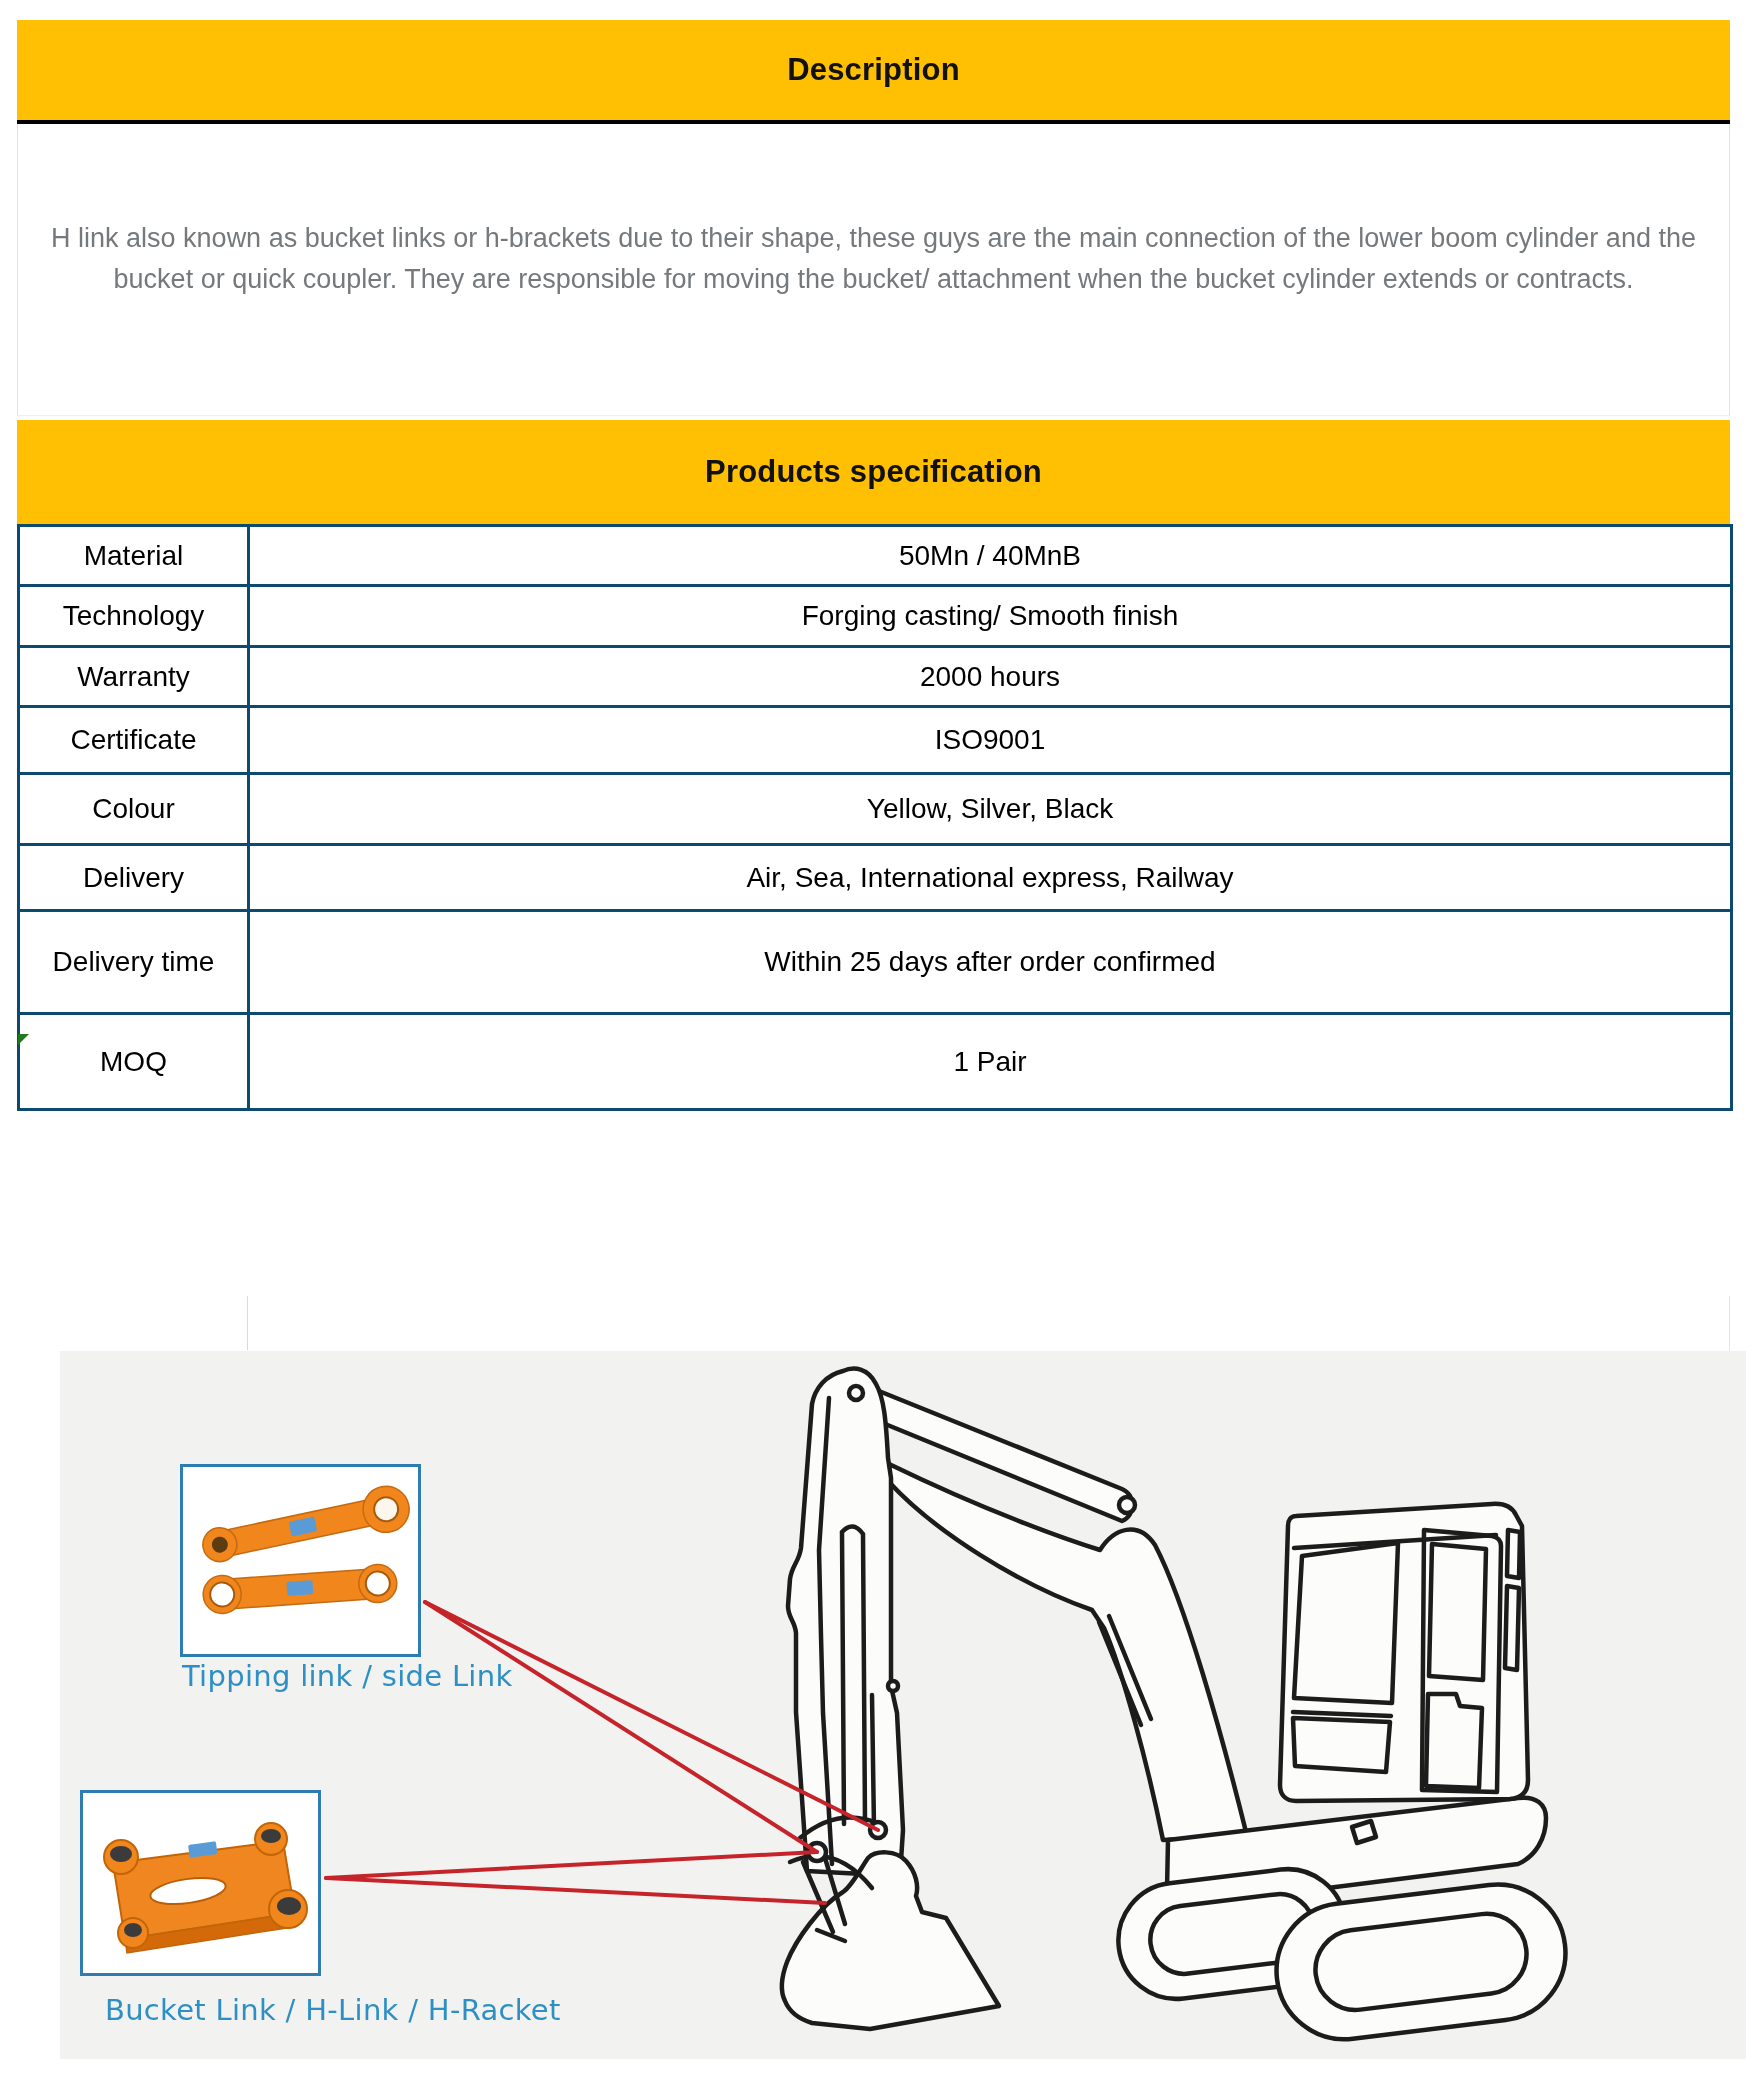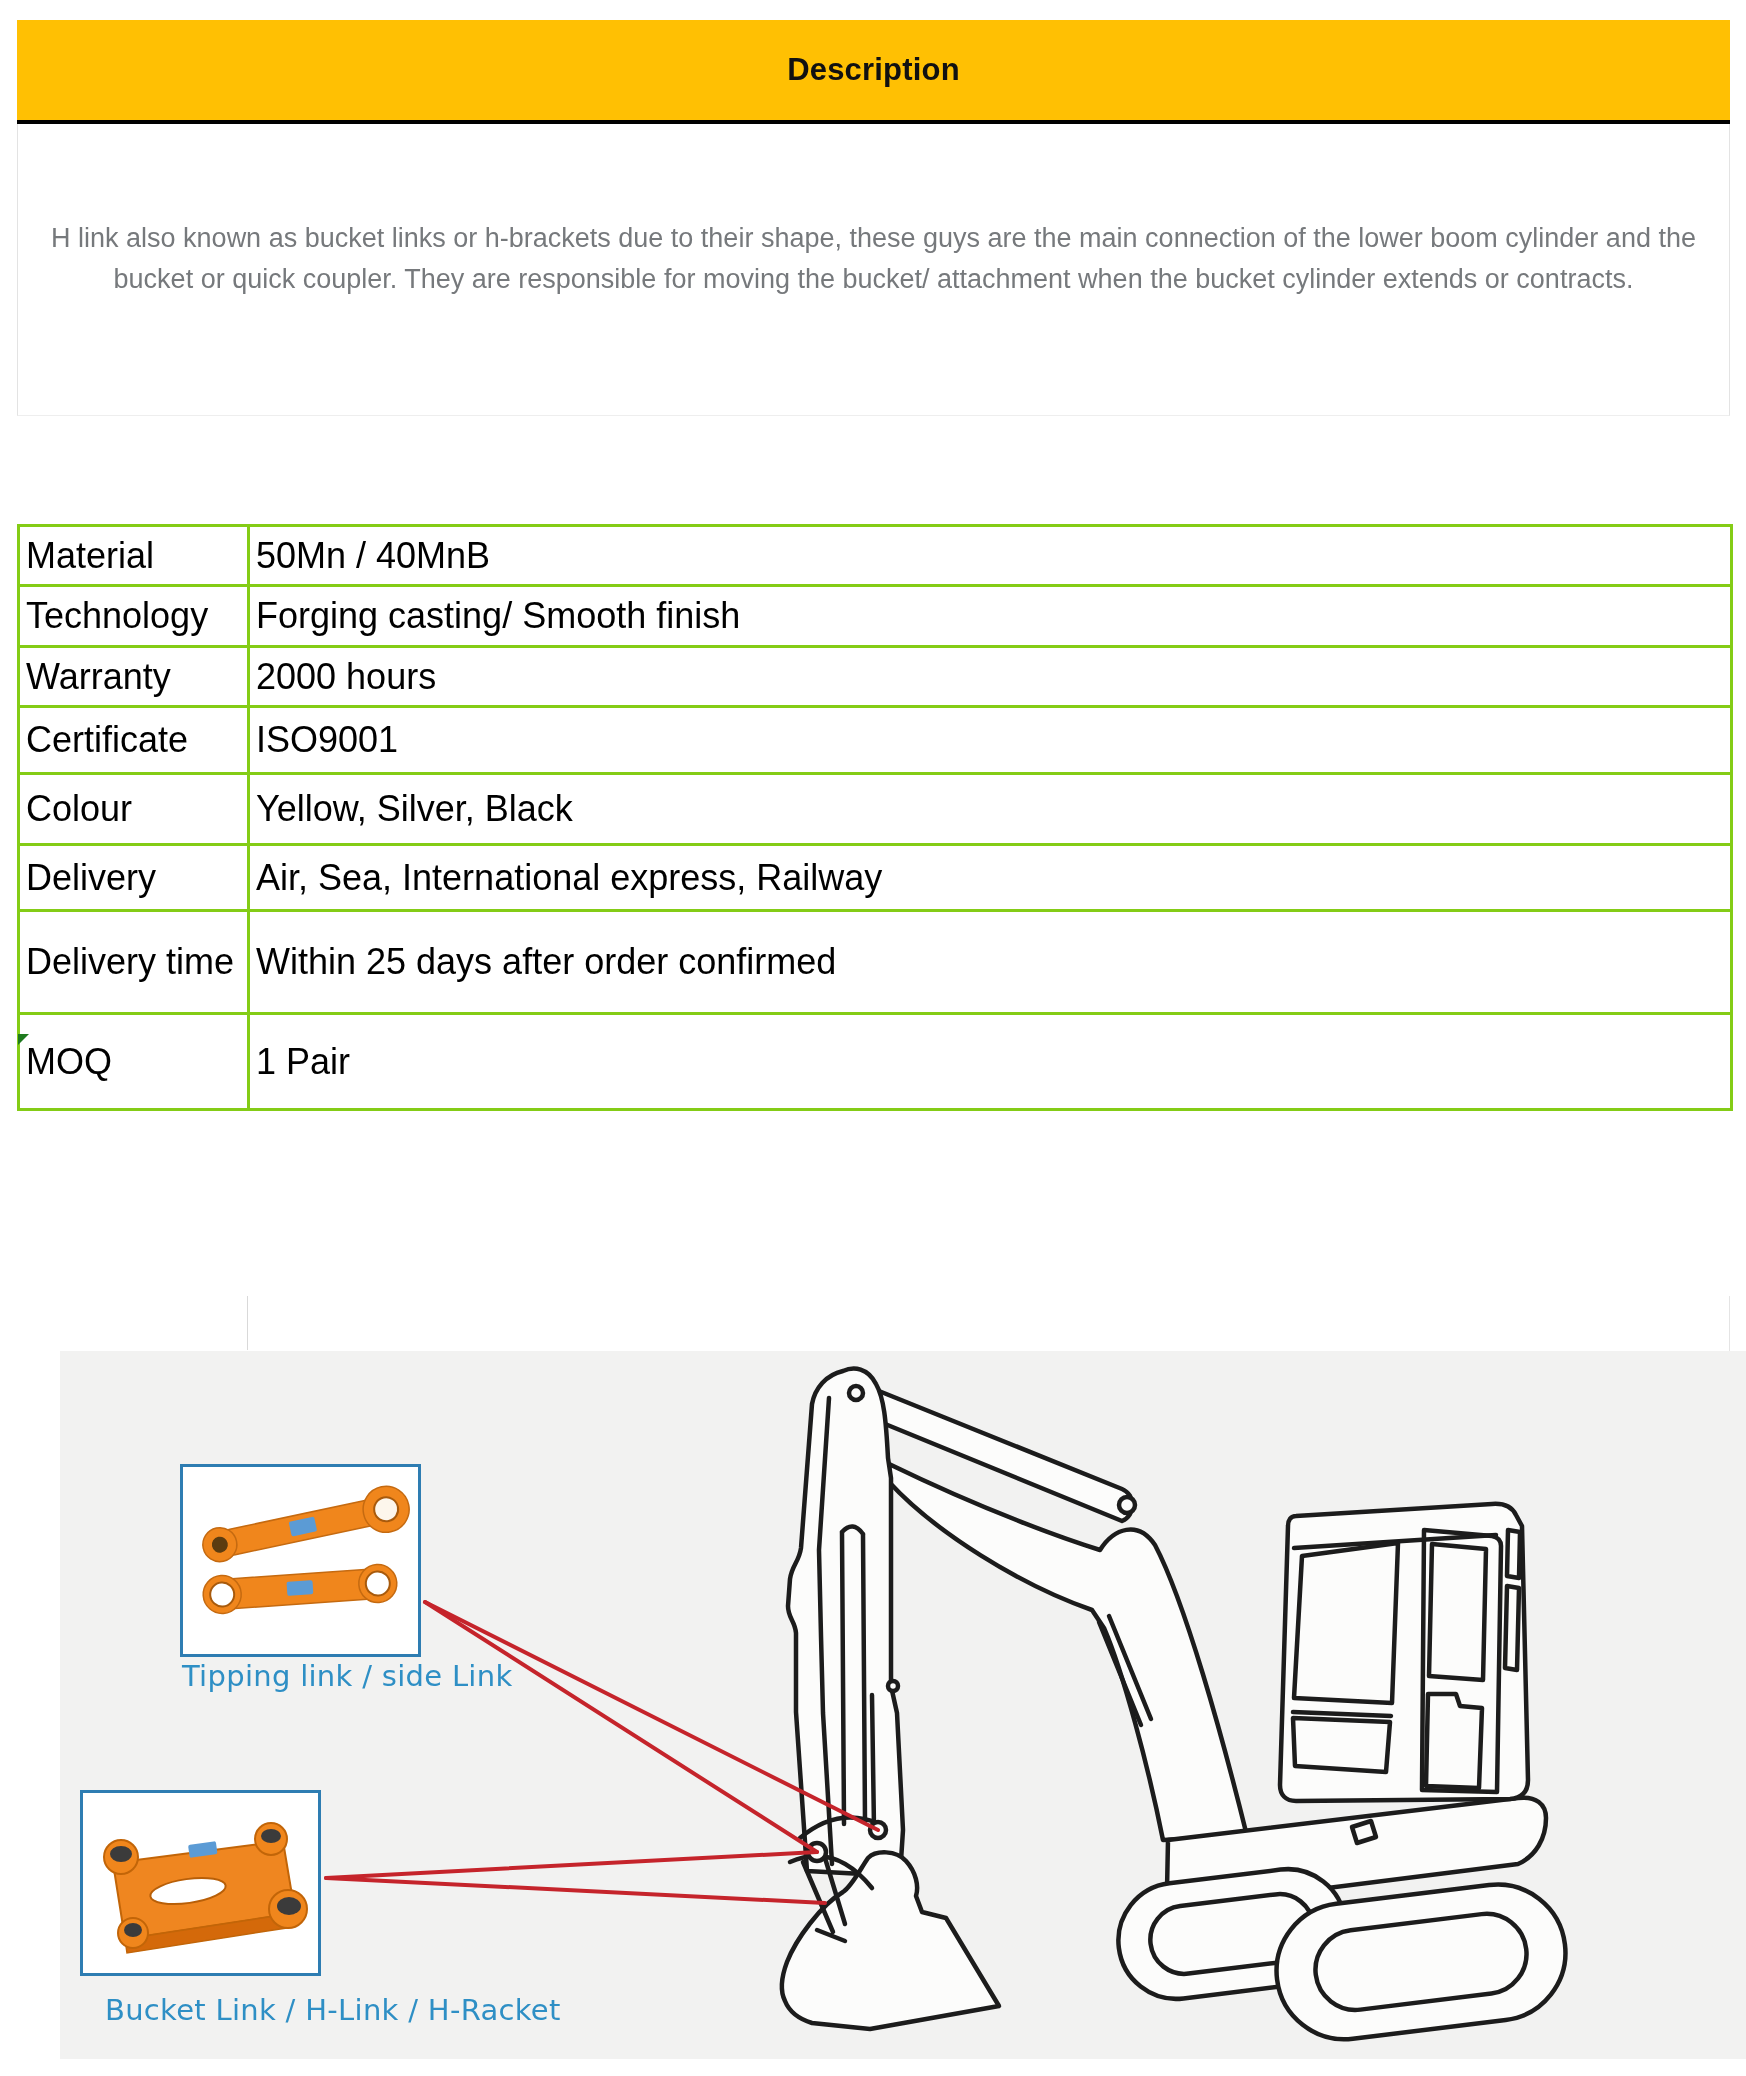--- a/index.html
+++ b/index.html
@@ -39,21 +39,21 @@
     border-left:11px solid var(--marker-green);
     border-bottom:11px solid transparent;
   }
   .marker-a{left:17px;top:125px;}
   .marker-b{left:18px;top:1034px;}
   table.spec-table{
     position:absolute;left:17px;top:524px;width:1716px;
     border-collapse:collapse;table-layout:fixed;
   }
   table.spec-table td{
-    border:3px solid #84cc16;font-size:36px;vertical-align:middle;
+    border:3px solid #0c4a6e;font-size:28px;text-align:center;vertical-align:middle;
     padding:0 6px;overflow:hidden;white-space:nowrap;
   }
   table.spec-table col.label-col{width:230px;}
   table.spec-table tr:nth-child(1) td{height:57px;}
   table.spec-table tr:nth-child(2) td{height:58px;}
   table.spec-table tr:nth-child(3) td{height:57px;}
   table.spec-table tr:nth-child(4) td{height:64px;}
   table.spec-table tr:nth-child(5) td{height:68px;}
   table.spec-table tr:nth-child(6) td{height:63px;}
   table.spec-table tr:nth-child(7) td{height:100px;}
@@ -90,20 +90,23 @@
   <div class="band description-band">
     <span class="band-title">Description</span>
   </div>
 
   <div class="corner-marker marker-a"></div>
 
   <div class="desc-box">
     <p>H link also known as bucket links or h-brackets due to their shape, these guys are the main connection of the lower boom cylinder and the bucket or quick coupler. They are responsible for moving the bucket/ attachment when the bucket cylinder extends or contracts.</p>
   </div>
 
+  <div class="band spec-band">
+    <span class="band-title">Products specification</span>
+  </div>
 
   <table class="spec-table">
     <colgroup>
         <col class="label-col">
         <col>
       </colgroup>
     <tbody>
       <tr>
         <td>Material</td>
         <td>50Mn / 40MnB</td>

